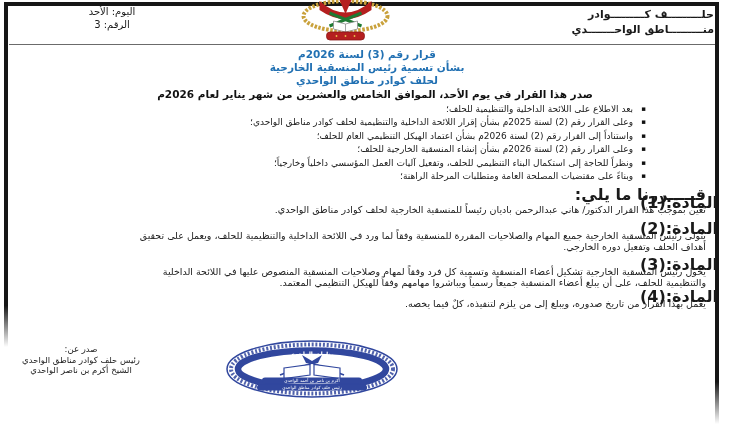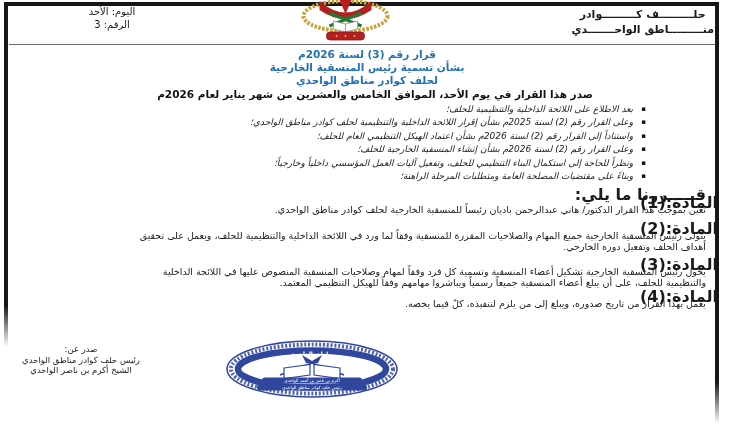--- a/index.html
+++ b/index.html
@@ -9,31 +9,31 @@
   
   .frame-top{left:4px;top:2px;width:715px;height:4px;background:#161616;}
   .frame-left{left:4px;top:2px;width:4px;height:345px;
       background:linear-gradient(to bottom,#161616 88%,rgba(22,22,22,0));}
   .frame-right{left:715px;top:2px;width:4px;height:422px;
       background:linear-gradient(to bottom,#161616 90%,rgba(22,22,22,0));}
   .separator{left:9px;top:44px;width:706px;height:1px;background:#6b6b6b;}
   
   .meta{left:28px;top:5px;width:168px;text-align:center;font-size:10px;
         font-weight:normal;line-height:13px;}
-  .org-name{right:36px;top:7px;text-align:center;font-size:11px;
+  .org-name{right:36px;top:7px;text-align:right;font-size:11px;
         font-weight:bold;line-height:15px;letter-spacing:0;}
   .logo{left:299px;top:0;width:93px;height:42px;}
   
   .title-line{left:0;right:16px;text-align:center;color:#2271b3;
         font-weight:bold;font-size:10.5px;line-height:13px;}
   .issued-line{left:0;right:0;top:88px;text-align:center;font-weight:bold;
         font-size:10.5px;color:#111;}
   
   .bullets{top:103px;right:104px;width:520px;font-size:9px;line-height:13.4px;}
-  .bullet{position:relative;padding-right:13px;font-style:italic;}
+  .bullet{position:relative;padding-right:13px;}
   .bullet::before{content:"▪";position:absolute;right:0;top:0;font-size:7px;color:#111;}
   .lead{right:44px;top:185px;font-weight:bold;font-size:16px;}
   
   .art-h{right:32px;font-weight:bold;font-size:16px;}
   .art-b{right:44px;width:578px;font-size:9.5px;line-height:11.4px;text-align:right;}
   
   .signature{left:20px;top:344px;width:122px;text-align:center;
         font-size:8.5px;line-height:10.5px;color:#222;}
   
   .stamp{left:223px;top:339px;width:178px;height:60px;}

